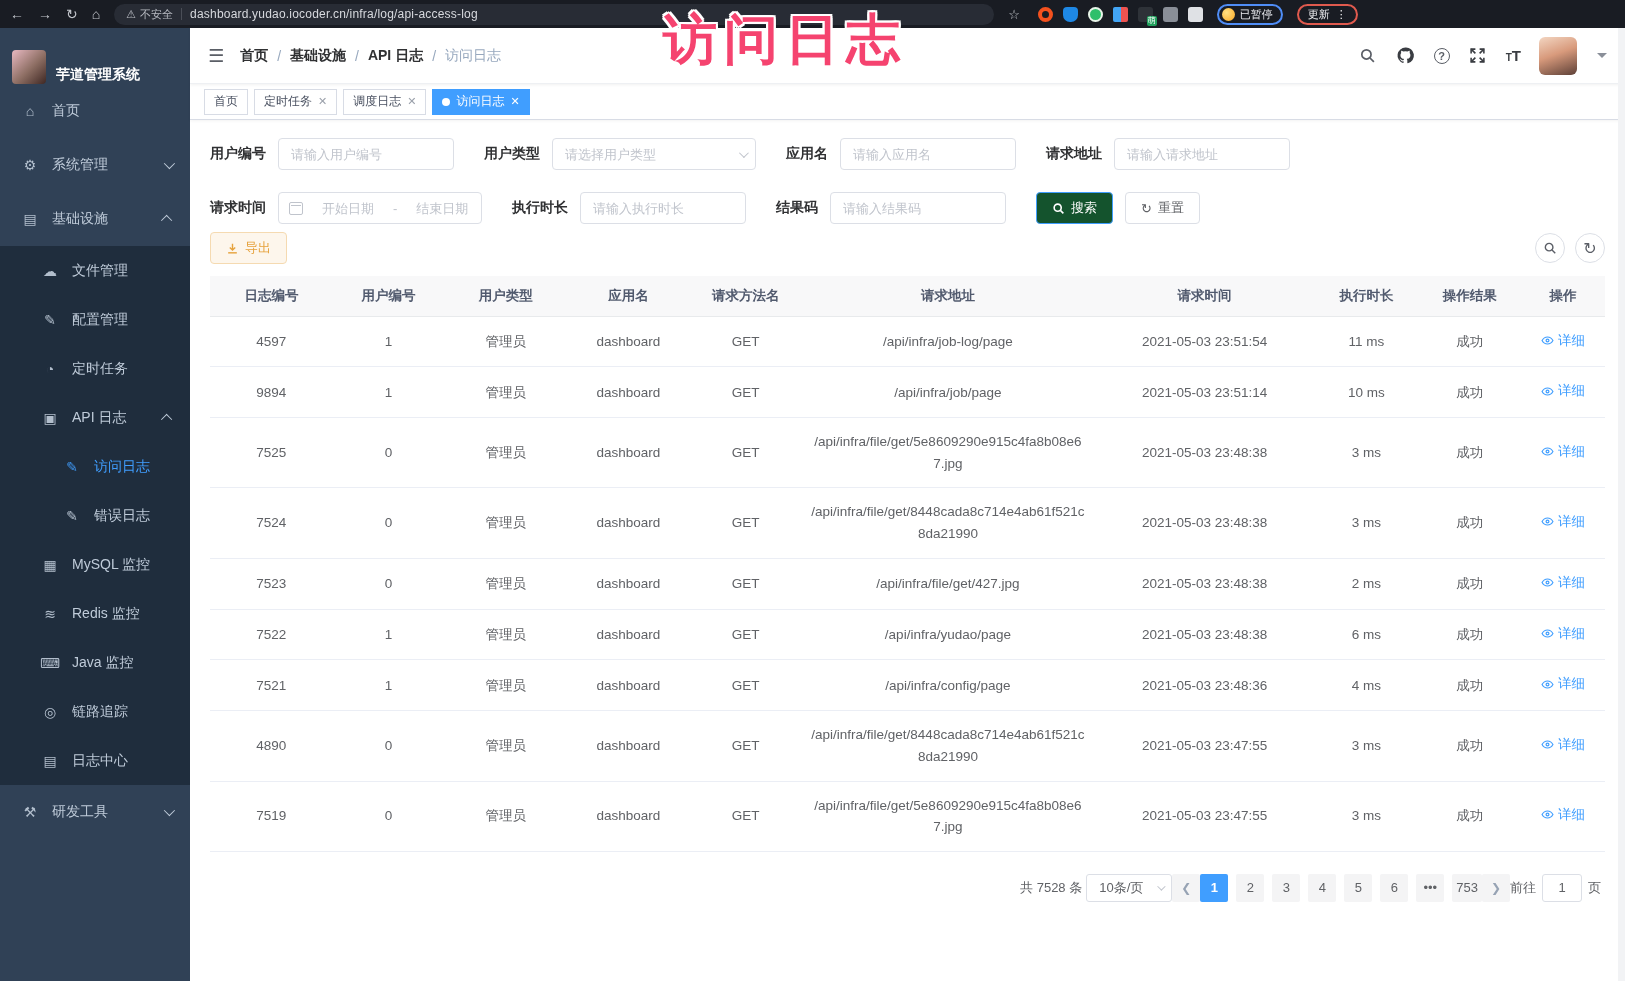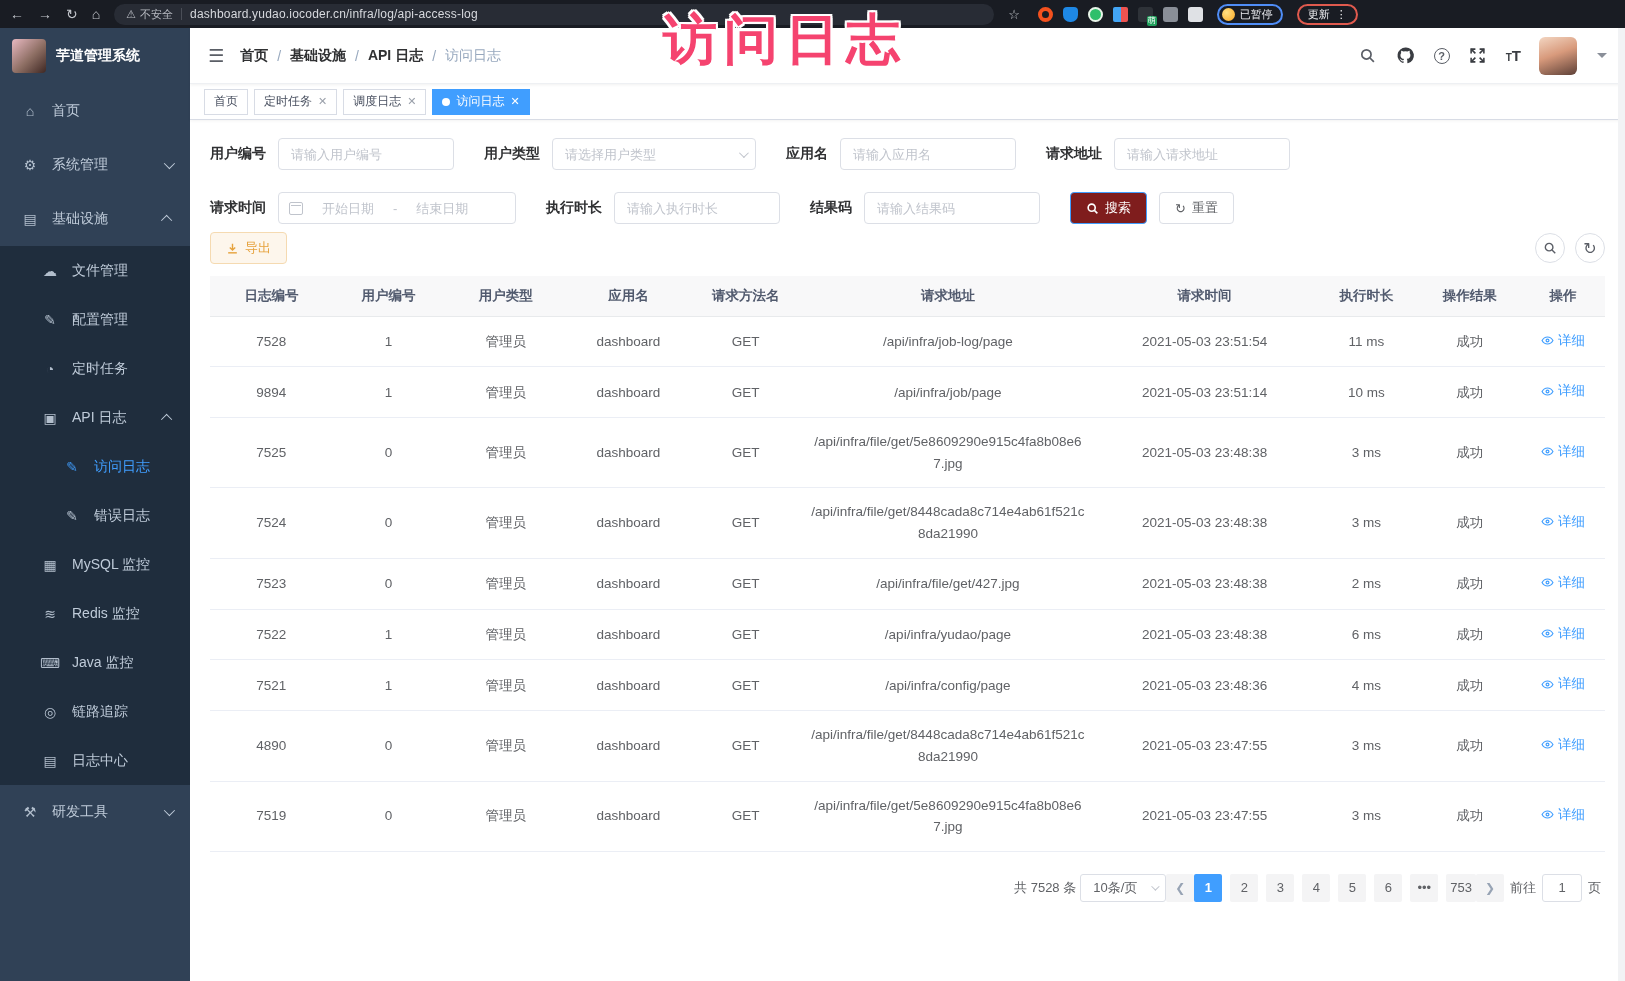--- a/index.html
+++ b/index.html
@@ -28,21 +28,21 @@
   .btn-update { display:flex; align-items:center; gap:6px; border:2px solid #e05a4e; border-radius:12px; padding:1px 9px; color:#f2f3f5; font-size:11px; }
   .btn-update .kebab { color:#f2f3f5; font-size:11px; }
 
   
   .watermark { position:absolute; left:663px; top:4px; z-index:50; font-size:54px; font-weight:700; letter-spacing:7px; color:#f5436f;
     text-shadow:-2px -2px 0 #fff, 2px -2px 0 #fff, -2px 2px 0 #fff, 2px 2px 0 #fff, 0 -2px 0 #fff, 0 2px 0 #fff, -2px 0 0 #fff, 2px 0 0 #fff; }
 
   
   .app { display:flex; height:953px; }
   .sidebar { width:190px; background:#304156; color:#bfcbd9; flex:0 0 190px; overflow:hidden; }
-  .logo-row { height:56px; display:flex; align-items:center; gap:10px; padding:0 12px; }
+  .logo-row { height:56px; display:flex; align-items:flex-end; gap:10px; padding:0 12px; }
   .logo-img { width:34px; height:34px; border-radius:4px; background:linear-gradient(135deg,#e8b9c2 0%,#8d6e63 55%,#3e2723 100%); flex:0 0 34px; }
   .logo-title { color:#fff; font-size:14px; font-weight:700; white-space:nowrap; }
   .menu-item { display:flex; align-items:center; height:54px; padding:0 14px 0 20px; font-size:14px; cursor:pointer; position:relative; }
   .menu-item.in-sub { background:#1f2d3d; height:49px; }
   .menu-item.lvl1 { padding-left:40px; }
   .menu-item.lvl2 { padding-left:62px; }
   .menu-item.active { color:#409EFF; }
   .mi-icon { width:20px; text-align:center; margin-right:12px; font-size:14px; opacity:.92; }
   .mi-label { flex:1; white-space:nowrap; }
   .mi-arrow { width:8px; height:8px; border-right:1.5px solid #bfcbd9; border-bottom:1.5px solid #bfcbd9; margin-right:4px; }
@@ -77,49 +77,49 @@
 
   
   .content { flex:1; padding:18px 20px 0 20px; position:relative; }
   .filter { display:flex; flex-wrap:wrap; row-gap:22px; column-gap:0; margin-bottom:8px; }
   .f-item { display:flex; align-items:center; margin-right:30px; }
   .f-label { font-size:14px; font-weight:700; color:#303133; margin-right:12px; white-space:nowrap; }
   .f-input { height:32px; border:1px solid #dcdfe6; border-radius:4px; padding:4px 12px; font-size:13px; color:#606266; outline:none; font-family:inherit; }
   .f-input::placeholder { color:#c0c4cc; }
   .select-wrap { position:relative; display:flex; align-items:center; }
   .select-wrap .sel-caret { position:absolute; right:10px; width:7px; height:7px; border-right:1.4px solid #c0c4cc; border-bottom:1.4px solid #c0c4cc; transform:rotate(45deg) translateY(-2px); pointer-events:none; }
-  .daterange { display:flex; align-items:center; gap:6px; height:32px; border:1px solid #dcdfe6; border-radius:4px; padding:0 10px; width:238px; }
+  .daterange { display:flex; align-items:center; gap:6px; height:32px; border:1px solid #dcdfe6; border-radius:4px; padding:0 10px; width:204px; }
   .daterange input { border:none; outline:none; width:78px; font-size:13px; color:#606266; font-family:inherit; text-align:center; }
   .daterange input::placeholder { color:#c0c4cc; }
   .daterange .rsep { color:#c0c4cc; font-size:13px; }
   .cal-ic { width:14px; height:13px; border:1.4px solid #c0c4cc; border-radius:2px; position:relative; flex:0 0 14px; }
   .cal-ic::before { content:""; position:absolute; left:1px; right:1px; top:2.5px; height:1.4px; background:#c0c4cc; }
   .btn { display:inline-flex; align-items:center; gap:6px; height:32px; padding:0 15px; border-radius:4px; font-size:13px; cursor:pointer; border:1px solid #dcdfe6; background:#fff; color:#606266; }
-  .btn.primary { background:#7f1d1d; border-color:#409EFF; color:#fff; }
+  .btn.primary { background:#14532d; border-color:#409EFF; color:#fff; }
   .btn.warning-plain { background:#fdf6ec; border-color:#f5dab1; color:#e6a23c; }
   .toolbar { display:flex; align-items:center; margin:6px 0 12px 0; }
   .tool-right { margin-left:auto; display:flex; gap:10px; }
   .circle-btn { width:30px; height:30px; border-radius:50%; border:1px solid #dcdfe6; background:#fff; display:flex; align-items:center; justify-content:center; color:#5a5e66; cursor:pointer; }
 
   
   table { width:100%; border-collapse:collapse; table-layout:fixed; }
   thead th { background:#f8f8f9; color:#515a6e; font-size:13.5px; font-weight:700; height:40px; text-align:center; border-bottom:1px solid #e8eaec; padding:0 6px; }
   tbody td { font-size:13.5px; color:#606266; text-align:center; border-bottom:1px solid #ebeef5; padding:13px 8px; line-height:1.6; word-break:break-all; }
   .detail-link { color:#409EFF; display:inline-flex; align-items:center; gap:4px; cursor:pointer; white-space:nowrap; }
   .eye-ic { display:inline-block; }
 
   
   .pagination { display:flex; align-items:center; justify-content:flex-end; padding:22px 4px 18px 0; font-size:13px; color:#606266; }
   .pg-total { margin-right:4px; }
   .pg-size { display:flex; align-items:center; gap:14px; height:28px; border:1px solid #dcdfe6; border-radius:3px; padding:0 8px 0 12px; color:#606266; position:relative; cursor:pointer; }
   .pg-size .sel-caret { width:6px; height:6px; border-right:1.4px solid #c0c4cc; border-bottom:1.4px solid #c0c4cc; transform:rotate(45deg) translateY(-2px); }
   .pg-btn { min-width:28px; height:28px; border-radius:2px; background:#f4f4f5; color:#606266; display:flex; align-items:center; justify-content:center; font-size:13px; cursor:pointer; padding:0 4px; }
   .pg-btn.active { background:#409EFF; color:#fff; font-weight:700; }
   .pg-arrow { font-size:12px; color:#97a3b4; }
-  .pg-goto { display:flex; align-items:center; gap:6px; margin-left:6px; }
+  .pg-goto { display:flex; align-items:center; gap:6px; }
   .pg-goto input { width:40px; height:28px; border:1px solid #dcdfe6; border-radius:3px; text-align:center; font-size:13px; color:#606266; outline:none; font-family:inherit; }
 
   .scroll-strip { position:absolute; right:0; top:28px; bottom:0; width:7px; background:#f2f3f5; z-index:4; }
 </style>
 </head>
 <body>
 
 <div class="chrome">
   <span class="navbtn">←</span>
   <span class="navbtn">→</span>
@@ -384,21 +384,21 @@
               <th>请求方法名</th>
               <th>请求地址</th>
               <th>请求时间</th>
               <th>执行时长</th>
               <th>操作结果</th>
               <th>操作</th>
             </tr>
           </thead>
         <tbody>
             <tr>
-              <td>7528</td>
+              <td>4597</td>
               <td>1</td>
               <td>管理员</td>
               <td>dashboard</td>
               <td>GET</td>
               <td>/api/infra/job-log/page</td>
               <td>2021-05-03 23:51:54</td>
               <td>11 ms</td>
               <td>成功</td>
               <td><span class="detail-link">
                   <svg class="eye-ic" width="13" height="13" viewBox="0 0 24 24" fill="none" stroke="#409EFF" stroke-width="2.2">

